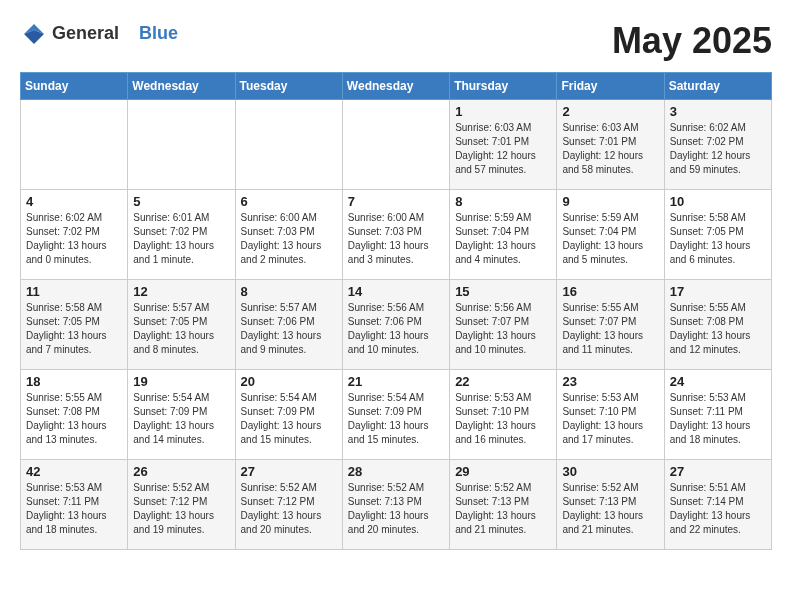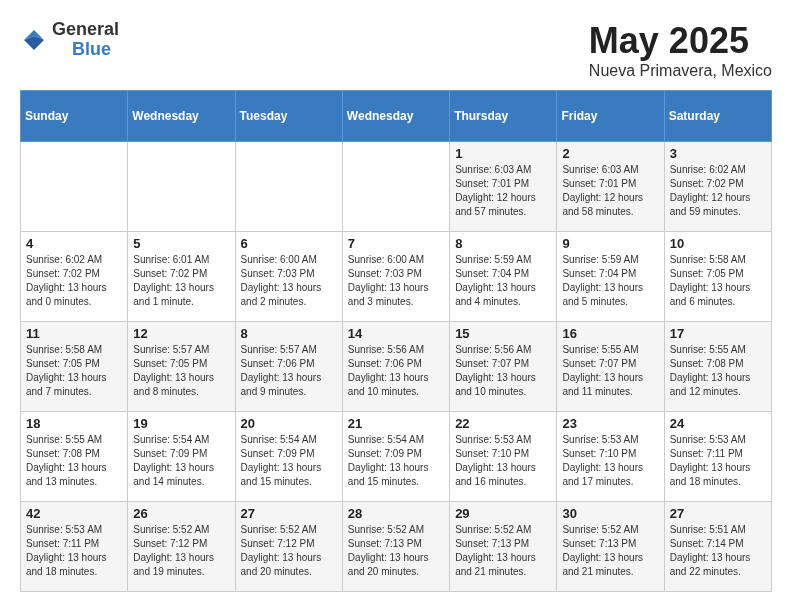--- a/index.html
+++ b/index.html
@@ -15,21 +15,21 @@
       justify-content: space-between;
       align-items: flex-start;
       margin-bottom: 10px;
     }
     .logo {
       display: flex;
       align-items: center;
     }
     .logo-text {
       display: flex;
-      flex-direction: column;
+      flex-direction: row;
       line-height: 1.1;
     }
     .logo-general {
       font-size: 18px;
       font-weight: bold;
       color: #333;
     }
     .logo-blue {
       font-size: 18px;
       font-weight: bold;
@@ -57,21 +57,21 @@
       border-collapse: collapse;
       table-layout: fixed;
     }
     thead tr {
       background-color: #3a7abf;
     }
     thead th {
       color: #fff;
       font-size: 12px;
       font-weight: bold;
-      padding: 18px 4px;
+      padding: 6px 4px;
       text-align: left;
       border: 1px solid #5a9ad0;
     }
     tbody td {
       vertical-align: top;
       border: 1px solid #ccc;
       padding: 4px 5px;
       font-size: 10px;
       color: #333;
       height: 90px;
@@ -105,21 +105,20 @@
       <polygon points="14,4 24,14 14,10 4,14" fill="#3a7abf"></polygon>
       <polygon points="14,10 24,14 14,24 4,14" fill="#2a5a9f"></polygon>
     </svg>
     <div class="logo-text">
       <span class="logo-general">General</span>
       <span class="logo-blue">Blue</span>
     </div>
   </div>
   <div class="title-area">
     <div class="month-title">May 2025</div>
-    <div class="location">Nueva Primavera, Mexico</div>
   </div>
 </div>
 
 <table>
   <thead>
     <tr>
     <th>Sunday</th>
         <th>Wednesday</th>
         <th>Tuesday</th>
         <th>Wednesday</th>

